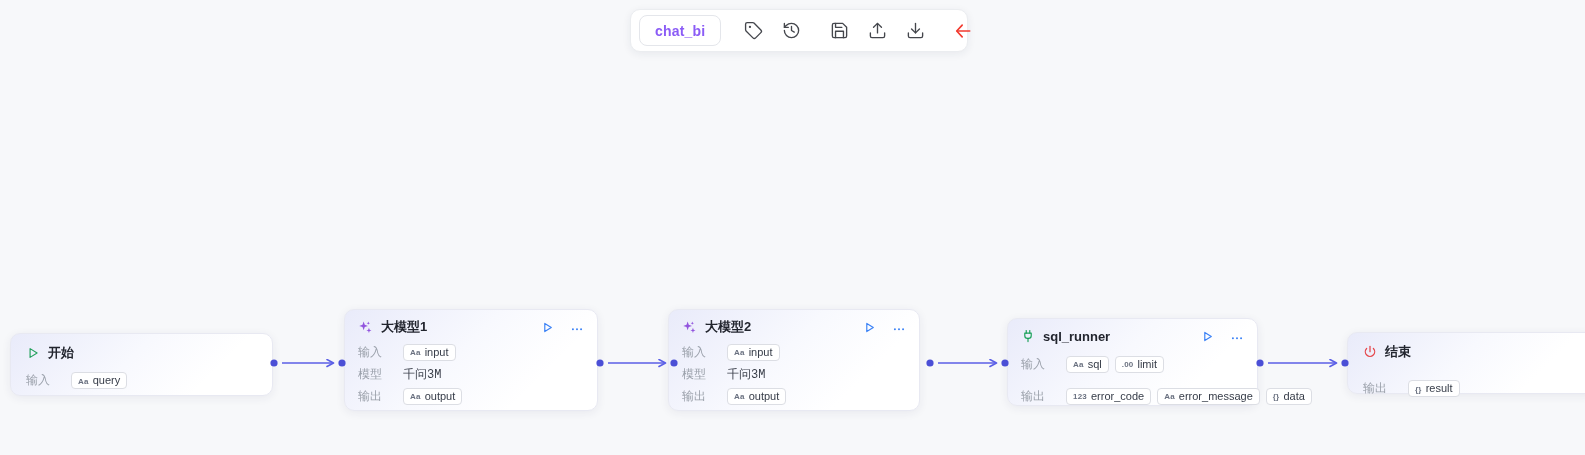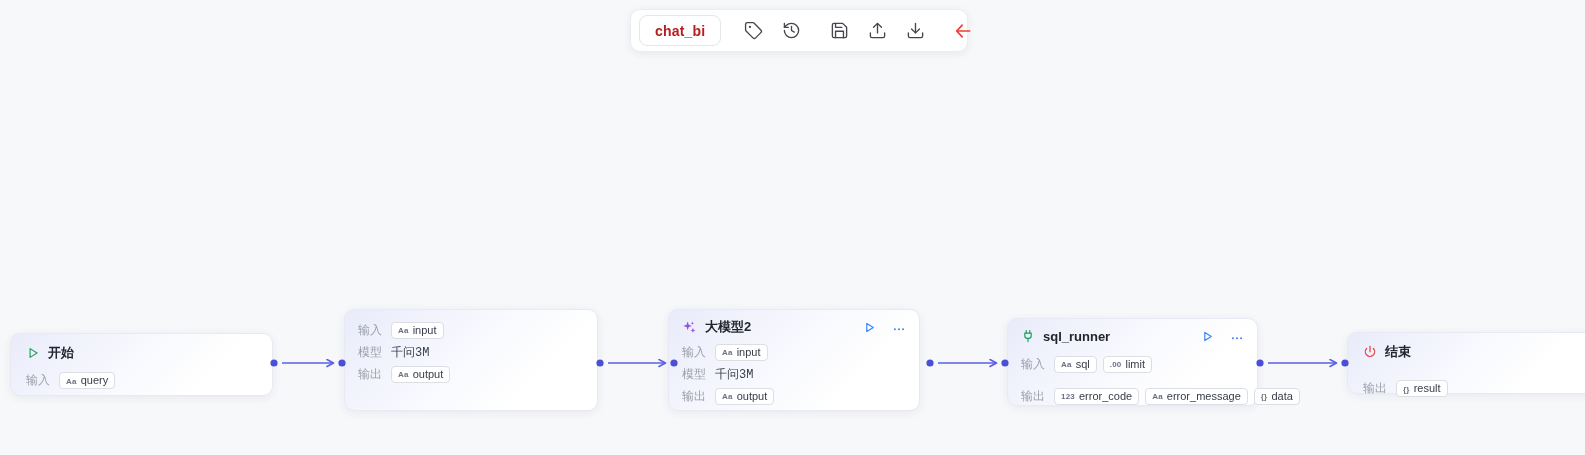--- a/index.html
+++ b/index.html
@@ -10,41 +10,41 @@
   
   .toolbar {
     position:absolute; left:630px; top:9px; height:43px; width:338px;
     background:#ffffff; border:1px solid #ebedf0; border-radius:10px;
     box-shadow:0 2px 8px rgba(35,40,70,.07);
     display:flex; align-items:center; padding:0 12px 0 8px; gap:18px;
   }
   .tb-title {
     height:31px; padding:0 15px; display:flex; align-items:center;
     background:#fff; border:1px solid #e4e6eb; border-radius:8px;
-    font-size:14px; font-weight:700; color:#b91c1c; letter-spacing:.2px;
+    font-size:14px; font-weight:700; color:#8b5cf6; letter-spacing:.2px;
     margin-right:4px; cursor:pointer;
   }
   .tb-icon { width:20px; height:20px; display:flex; align-items:center; justify-content:center;
     color:#44464c; cursor:pointer; flex:0 0 auto; }
   .tb-icon svg { display:block; }
   .tb-divider { width:1px; height:22px; background:#ececf0; margin:0 -4px; }
   .tb-icon.back { color:#f23a2f; }
 
   
   .node {
     position:absolute; border:1px solid #e8e9f2; border-radius:10px;
     background:linear-gradient(135deg,#e9ebfa 0%,#f8f9fe 45%,#ffffff 75%);
     box-shadow:0 2px 10px rgba(42,47,85,.07); cursor:grab;
   }
   .node-header { display:flex; align-items:center; gap:8px; height:20px; }
   .nicon { display:flex; align-items:center; }
   .ntitle { font-size:13px; font-weight:600; color:#22252e; white-space:nowrap; }
   .hactions { margin-left:auto; display:flex; align-items:center; gap:16px; }
   .hbtn { display:flex; align-items:center; cursor:pointer; }
-  .nrow { display:flex; align-items:center; gap:8px; }
+  .nrow { display:flex; align-items:center; gap:20px; }
   .nlabel { font-size:12px; color:#9aa0aa; white-space:nowrap; min-width:25px; }
   .pills { display:flex; align-items:center; gap:6px; }
   .pill {
     display:inline-flex; align-items:center; gap:4px; background:#ffffff;
     border:1px solid #dcdee4; border-radius:4px; padding:1px 6px 2px; height:17px;
   }
   .ptype { font-size:8px; color:#6a7180; font-weight:600; letter-spacing:.2px; transform:translateY(.5px); }
   .pname { font-size:11px; color:#363c48; white-space:nowrap; }
   .nvalue { font-size:12px; color:#3a3f4a;font-family:Liberation Mono, monospace; }
 
@@ -129,20 +129,44 @@
       <span class="pills">
         <span class="pill">
           <span class="ptype">Aa</span>
           <span class="pname">query</span>
         </span>
       </span>
     </div>
   </div>
 
   <div class="node llm" id="node-llm1">
+    <div class="node-header">
+      <span class="nicon">
+        <svg width="15" height="15" viewBox="0 0 24 24" fill="#9254de">
+          <path d="M9 2.5l1.8 5.2 5.2 1.8-5.2 1.8L9 16.5l-1.8-5.2L2 9.5l5.2-1.8z"></path>
+          <path d="M17.5 12.5l1.1 3 3 1.1-3 1.1-1.1 3-1.1-3-3-1.1 3-1.1z"></path>
+          <path d="M16.5 2.5l.7 1.9 1.9.7-1.9.7-.7 1.9-.7-1.9-1.9-.7 1.9-.7z"></path>
+        </svg>
+      </span>
+      <span class="ntitle">大模型1</span>
+      <span class="hactions">
+        <span class="hbtn">
+          <svg width="13" height="13" viewBox="0 0 24 24" fill="none" stroke="#3b82f6" stroke-width="2.2" stroke-linejoin="round">
+              <path d="M7 4.5l12 7.5-12 7.5z"></path>
+            </svg>
+        </span>
+        <span class="hbtn">
+          <svg width="14" height="14" viewBox="0 0 24 24" fill="#3b82f6">
+              <circle cx="5" cy="16" r="1.7"></circle>
+              <circle cx="12" cy="16" r="1.7"></circle>
+              <circle cx="19" cy="16" r="1.7"></circle>
+            </svg>
+        </span>
+      </span>
+    </div>
     <div class="nrow">
       <span class="nlabel">输入</span>
       <span class="pills">
           <span class="pill">
         <span class="ptype">Aa</span>
         <span class="pname">input</span>
       </span>
         </span>
     </div>
     <div class="nrow">

